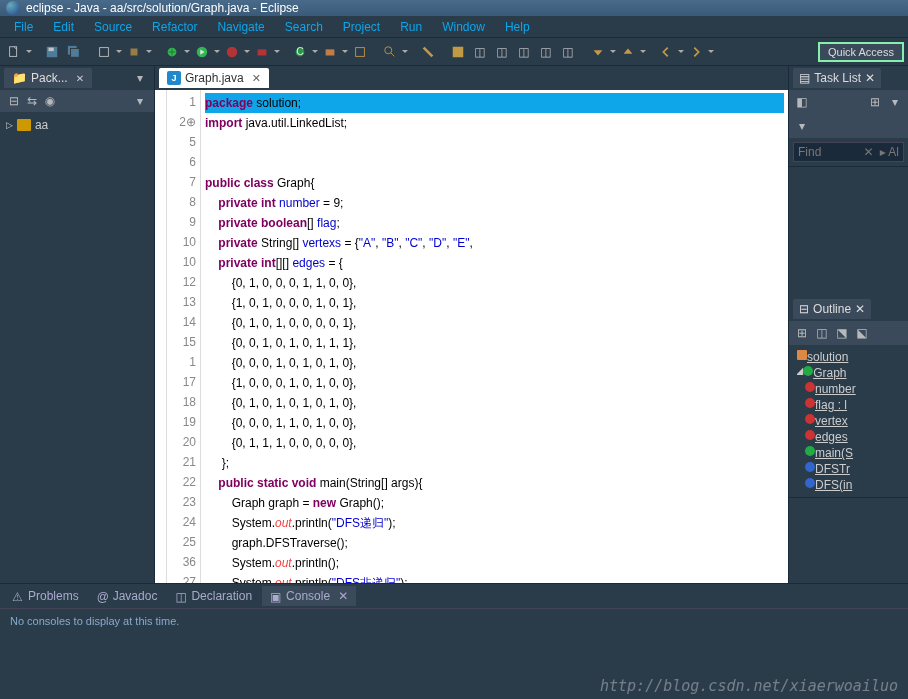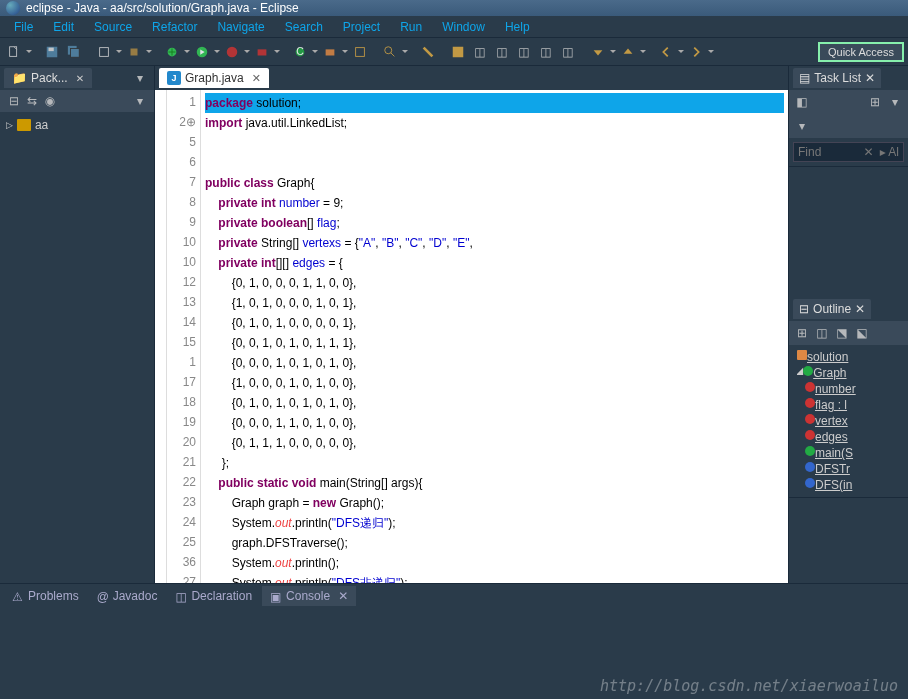--- a/index.html
+++ b/index.html
@@ -392,15 +392,16 @@
       <div class="bottom-tab">
         <span class="bicon">◫</span>
         <span>Declaration</span>
       </div>
       <div class="bottom-tab active">
         <span class="bicon">▣</span>
         <span>Console</span>
         <span style="margin-left: 4px;">✕</span>
       </div>
     </div>
+  <div class="bottom-content">No consoles to display at this time.</div>
 </div>
 
 <div class="watermark">http://blog.csdn.net/xiaerwoailuo</div>
 
 </body></html>

